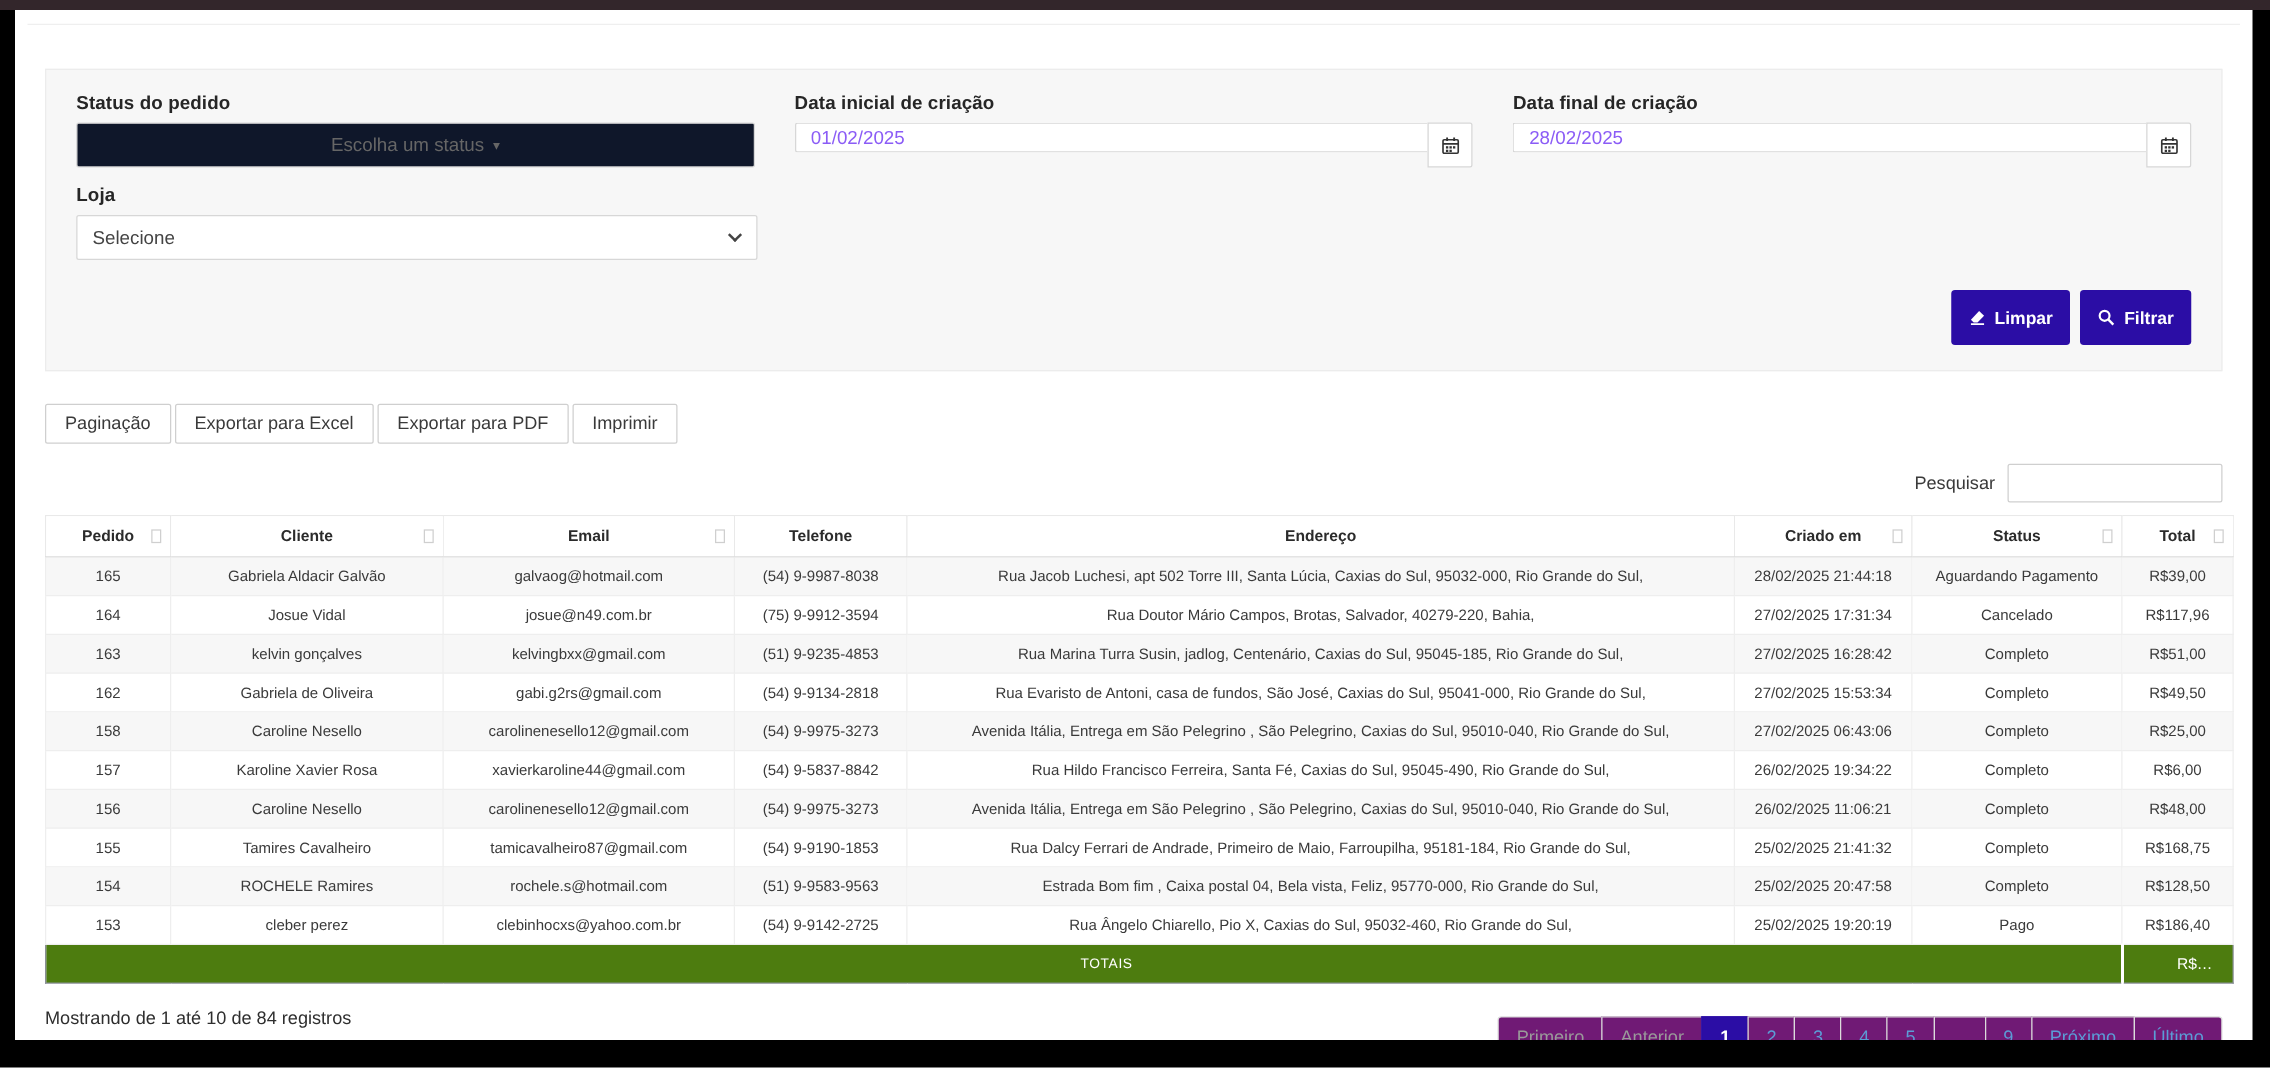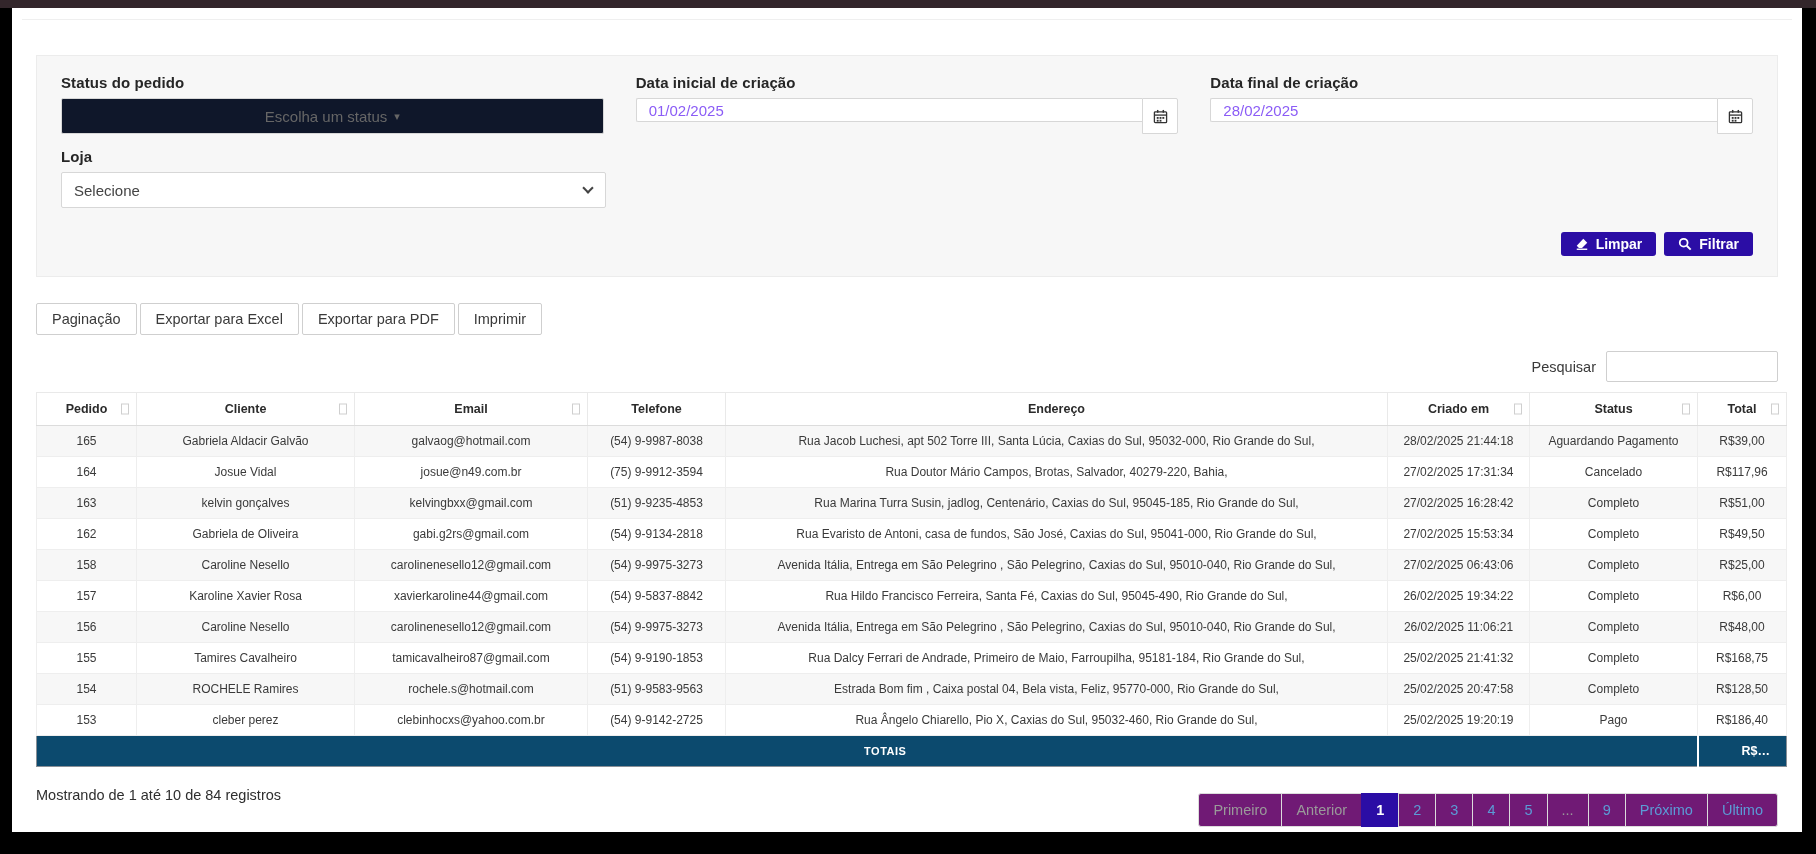--- a/index.html
+++ b/index.html
@@ -22,21 +22,21 @@
                 background:#fff; font-size:15px; color:#8b5cf6; padding:0 12px; font-family:"Liberation Sans",sans-serif; outline:none; }
   .cal-box { width:36px; height:36px; border:1px solid #d7d7d7; background:#fff; border-radius:0 2px 2px 0;
              display:flex; align-items:center; justify-content:center; cursor:pointer; }
   .store-row { margin-top:14px; width:32.2%; }
   .select-wrap { position:relative; width:100%; }
   .select-box { width:100%; height:36px; background:#fff; border:1px solid #d7d7d7; border-radius:2px;
                 font-size:15px; color:#444; display:flex; align-items:center; padding:0 12px; cursor:pointer; }
   .chevron { position:absolute; right:14px; top:12px; width:8px; height:8px; border-right:2px solid #444;
              border-bottom:2px solid #444; transform:rotate(45deg); }
   .filter-actions { display:flex; justify-content:flex-end; gap:8px; margin-top:24px; }
-  .btn-primary { background:#2b0da5; color:#fff; border:none; border-radius:3px; height:24px; padding:0 14px;
+  .btn-primary { background:#2b0da5; color:#fff; border:none; border-radius:3px; height:44px; padding:0 14px;
                  font-size:14px; font-weight:bold; display:flex; align-items:center; gap:7px; cursor:pointer;
                  font-family:"Liberation Sans",sans-serif; }
 
   
   .toolbar { margin-top:26px; display:flex; }
   .tool-btn { background:#fff; border:1px solid #cfcfcf; color:#3a3a3a; font-size:14.5px; padding:7px 15px;
               cursor:pointer; font-family:"Liberation Sans",sans-serif; margin-right:3px; border-radius:2px; }
 
   
   .search-row { display:flex; justify-content:flex-end; align-items:center; gap:10px; margin-top:16px; }
@@ -47,21 +47,21 @@
   table.grid { width:100%; border-collapse:collapse; table-layout:fixed; margin-top:10px; }
   table.grid th { border:1px solid #e9e9e9; border-bottom:1px solid #dcdcdc; padding:9px 6px; font-size:12.5px;
                   color:#2b2b2b; font-weight:bold; position:relative; text-align:center; background:#fff; }
   table.grid td { border:1px solid #eeeeee; padding:8px 6px; font-size:12px; color:#3a3a3a; text-align:center;
                   overflow:hidden; white-space:nowrap; text-overflow:ellipsis; }
   table.grid tbody tr:nth-child(odd) { background:#f7f7f7; }
   table.grid tbody tr:nth-child(even) { background:#fff; }
   .sort-box { position:absolute; right:7px; top:50%; transform:translateY(-50%); width:8px; height:11px;
               border:1px solid #cfcfcf; display:inline-block; }
   td.col-total { text-align:right; padding-right:12px; }
-  tr.totals-row td { background:#0c4a6e; color:#fff; border:1px solid #898f96; font-weight:bold;padding-left:43px; }
+  tr.totals-row td { background:#4d7c0f; color:#fff; border:1px solid #898f96; font-weight:normal;padding-left:43px; }
   tr.totals-row td.totals-label { font-size:11px; letter-spacing:.5px; text-align:center; }
   tr.totals-row td.totals-value { text-align:right; padding-right:12px; font-size:12.5px; border-left:2px solid #fff; }
 
   
   .table-footer { display:flex; justify-content:space-between; align-items:flex-start; margin-top:16px; }
   .showing-text { font-size:14.5px; color:#2e2e2e; padding-top:4px; }
   .pagination { display:flex; margin-top:10px; }
   .page-item { background:#701a75; border:1px solid #dcdcdc; margin-left:-1px; padding:8px 14px; font-size:14.5px;
                color:#5b9cd6; cursor:pointer; user-select:none; }
   .page-item:first-child { border-radius:3px 0 0 3px; margin-left:0; }

